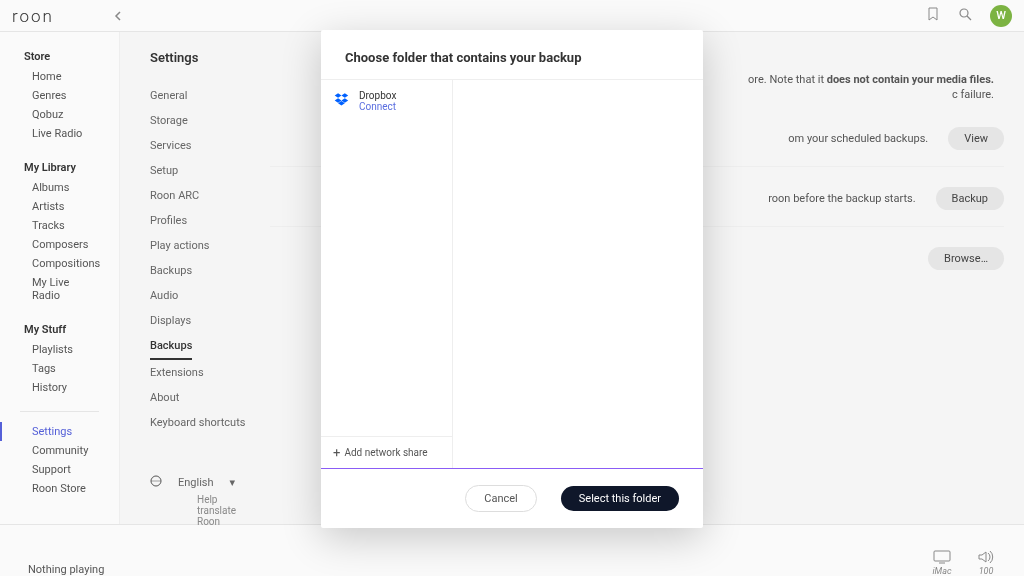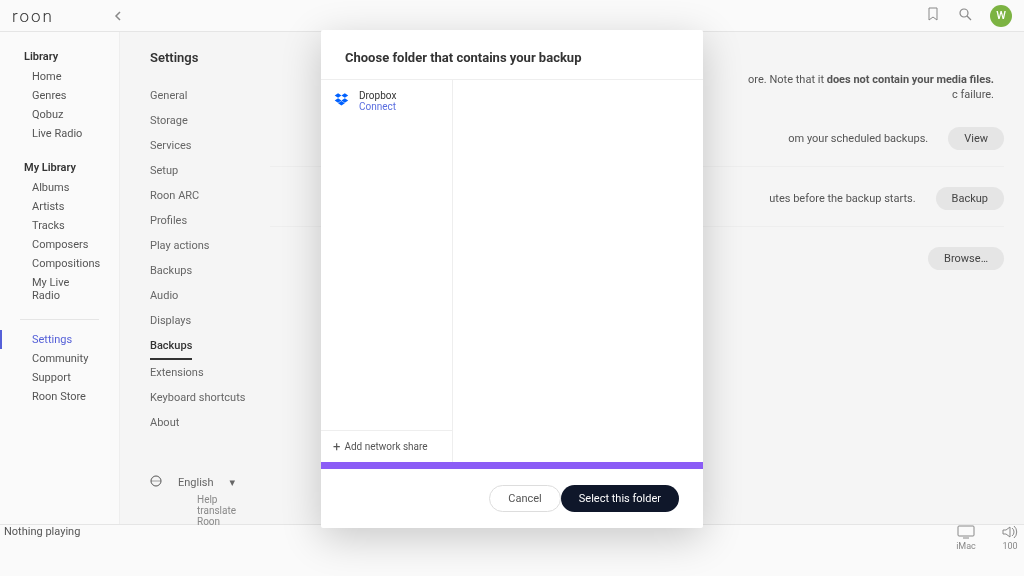--- a/index.html
+++ b/index.html
@@ -23,36 +23,36 @@
     .settings-item { font-size: 11px; color: #666; padding: 6px 0; cursor: pointer; }
     .settings-item.active { color: #333; font-weight: 500; border-bottom: 2px solid #333; display: inline-block; }
     .lang-row { margin-top: 40px; display: flex; align-items: center; gap: 16px; font-size: 11px; color: #666; }
     .help-link { font-size: 10px; color: #888; margin-top: 4px; padding-left: 47px; }
     .detail-col { flex: 1; padding: 40px 20px; font-size: 11px; color: #555; position: relative; }
     .detail-row { display: flex; justify-content: space-between; align-items: center; margin-bottom: 20px; padding-bottom: 16px; border-bottom: 1px solid #eee; }
     .pill-btn { background: #e5e5e5; border: none; border-radius: 14px; padding: 5px 16px; font-size: 11px; color: #444; cursor: pointer; }
     .modal-overlay { position: absolute; inset: 0; background: transparent; display: flex; align-items: flex-start; justify-content: center; padding-top: 30px; }
     .modal { width: 382px; background: #fff; border-radius: 2px; box-shadow: 0 10px 40px rgba(0,0,0,0.2); display: flex; flex-direction: column; }
     .modal-header { padding: 20px 24px 14px; font-size: 13px; font-weight: 700; color: #333; }
-    .modal-body { display: flex; border-top: 1px solid #eee; border-bottom: 7px solid #8b5cf6; height: 390px; }
+    .modal-body { display: flex; border-top: 1px solid #eee; border-bottom: 1px solid #8b5cf6; height: 390px; }
     .modal-left { width: 132px; border-right: 1px solid #eee; display: flex; flex-direction: column; }
     .dropbox-item { padding: 10px 12px; display: flex; align-items: center; gap: 8px; cursor: pointer; }
     .dropbox-icon { width: 18px; height: 18px; }
     .dropbox-text { display: flex; flex-direction: column; font-size: 10px; }
     .dropbox-name { color: #333; }
     .dropbox-connect { color: #5a6ee0; cursor: pointer; }
     .add-share { margin-top: auto; border-top: 1px solid #eee; padding: 8px 12px; font-size: 10px; color: #555; display: flex; align-items: center; gap: 4px; cursor: pointer; }
     .modal-right { flex: 1; }
-    .modal-footer { padding: 16px 24px; display: flex; justify-content: flex-end; gap: 0; }
+    .modal-footer { padding: 16px 24px; display: flex; justify-content: flex-end; gap: 24px; align-items: center; }
     .btn-cancel { background: #fff; border: 1px solid #ddd; border-radius: 16px; padding: 6px 18px; font-size: 11px; color: #555; cursor: pointer; }
     .btn-primary { background: #0f172a; border: none; border-radius: 16px; padding: 6px 18px; font-size: 11px; color: #fff; cursor: pointer; }
-    .footer { height: 52px; border-top: 1px solid #e5e5e5; background: #fafafa; display: flex; align-items: flex-start; padding: 0 4px; }
+    .footer { height: 52px; border-top: 1px solid #e5e5e5; background: #fafafa; display: flex; align-items: flex-end; padding: 0 28px; }
     .nothing-playing { font-size: 11px; color: #555; }
     .footer-right { margin-left: auto; display: flex; align-items: center; gap: 24px; }
-    .footer-device { display: flex; flex-direction: column; align-items: center; gap: 2px; font-size: 9px; color: #888; }
+    .footer-device { display: flex; flex-direction: column; align-items: center; gap: 2px; font-size: 9px; color: #888; font-style: italic; }
   </style>
 </head>
 <body>
 
 <div class="header">
   <span class="logo">roon</span>
   <span class="header-back">
     <svg width="10" height="10" viewBox="0 0 10 10">
         <path d="M6 1 L2 5 L6 9" stroke="currentColor" stroke-width="1.5" fill="none"></path>
       </svg>
@@ -69,34 +69,40 @@
           <line x1="9" y1="9" x2="13" y2="13" stroke="currentColor" stroke-width="1.2"></line>
         </svg>
     </span>
     <div class="avatar">W</div>
   </div>
 </div>
 
 <div class="main">
   <div class="sidebar">
     <div class="sidebar-section">
-      <div class="sidebar-header">Library</div>
+      <div class="sidebar-header">Store</div>
       <div class="sidebar-item">Home</div>
       <div class="sidebar-item">Genres</div>
       <div class="sidebar-item">Qobuz</div>
       <div class="sidebar-item">Live Radio</div>
     </div>
     <div class="sidebar-section">
       <div class="sidebar-header">My Library</div>
       <div class="sidebar-item">Albums</div>
       <div class="sidebar-item">Artists</div>
       <div class="sidebar-item">Tracks</div>
       <div class="sidebar-item">Composers</div>
       <div class="sidebar-item">Compositions</div>
       <div class="sidebar-item">My Live Radio</div>
+    </div>
+    <div class="sidebar-section">
+      <div class="sidebar-header">My Stuff</div>
+      <div class="sidebar-item">Playlists</div>
+      <div class="sidebar-item">Tags</div>
+      <div class="sidebar-item">History</div>
     </div>
     <div class="sidebar-divider"></div>
     <div class="sidebar-item active">Settings</div>
     <div class="sidebar-item">Community</div>
     <div class="sidebar-item">Support</div>
     <div class="sidebar-item">Roon Store</div>
   </div>
 
   <div class="content">
     <div class="settings-col">
@@ -106,22 +112,22 @@
       <div class="settings-item">Services</div>
       <div class="settings-item">Setup</div>
       <div class="settings-item">Roon ARC</div>
       <div class="settings-item">Profiles</div>
       <div class="settings-item">Play actions</div>
       <div class="settings-item">Backups</div>
       <div class="settings-item">Audio</div>
       <div class="settings-item">Displays</div>
       <div><span class="settings-item active">Backups</span></div>
       <div class="settings-item">Extensions</div>
+      <div class="settings-item">About</div>
       <div class="settings-item">Keyboard shortcuts</div>
-      <div class="settings-item">About</div>
       <div class="lang-row">
         <span>
           <svg width="12" height="12" viewBox="0 0 12 12">
               <circle cx="6" cy="6" r="5" stroke="currentColor" stroke-width="0.8" fill="none"></circle>
               <path d="M1 6 h10 M6 1 a5 5 0 0 1 0 10 M6 1 a5 5 0 0 0 0 10" stroke="currentColor" stroke-width="0.6" fill="none"></path>
             </svg>
         </span>
         <span>English</span>
         <span>▾</span>
       </div>
@@ -133,21 +139,21 @@
         <span>ore. Note that it</span>
         <b>does not contain your media files.</b><br>
         <span>c failure.</span>
       </div>
       <div style="height:24px;"></div>
       <div class="detail-row">
         <span style="margin-left:auto; margin-right:20px;">om your scheduled backups.</span>
         <button class="pill-btn">View</button>
       </div>
       <div class="detail-row">
-        <span style="margin-left:auto; margin-right:20px;">utes before the backup starts.</span>
+        <span style="margin-left:auto; margin-right:20px;">roon before the backup starts.</span>
         <button class="pill-btn">Backup</button>
       </div>
       <div class="detail-row" style="border:none;">
         <span></span>
         <button class="pill-btn">Browse…</button>
       </div>
     </div>
   </div>
 </div>
 

